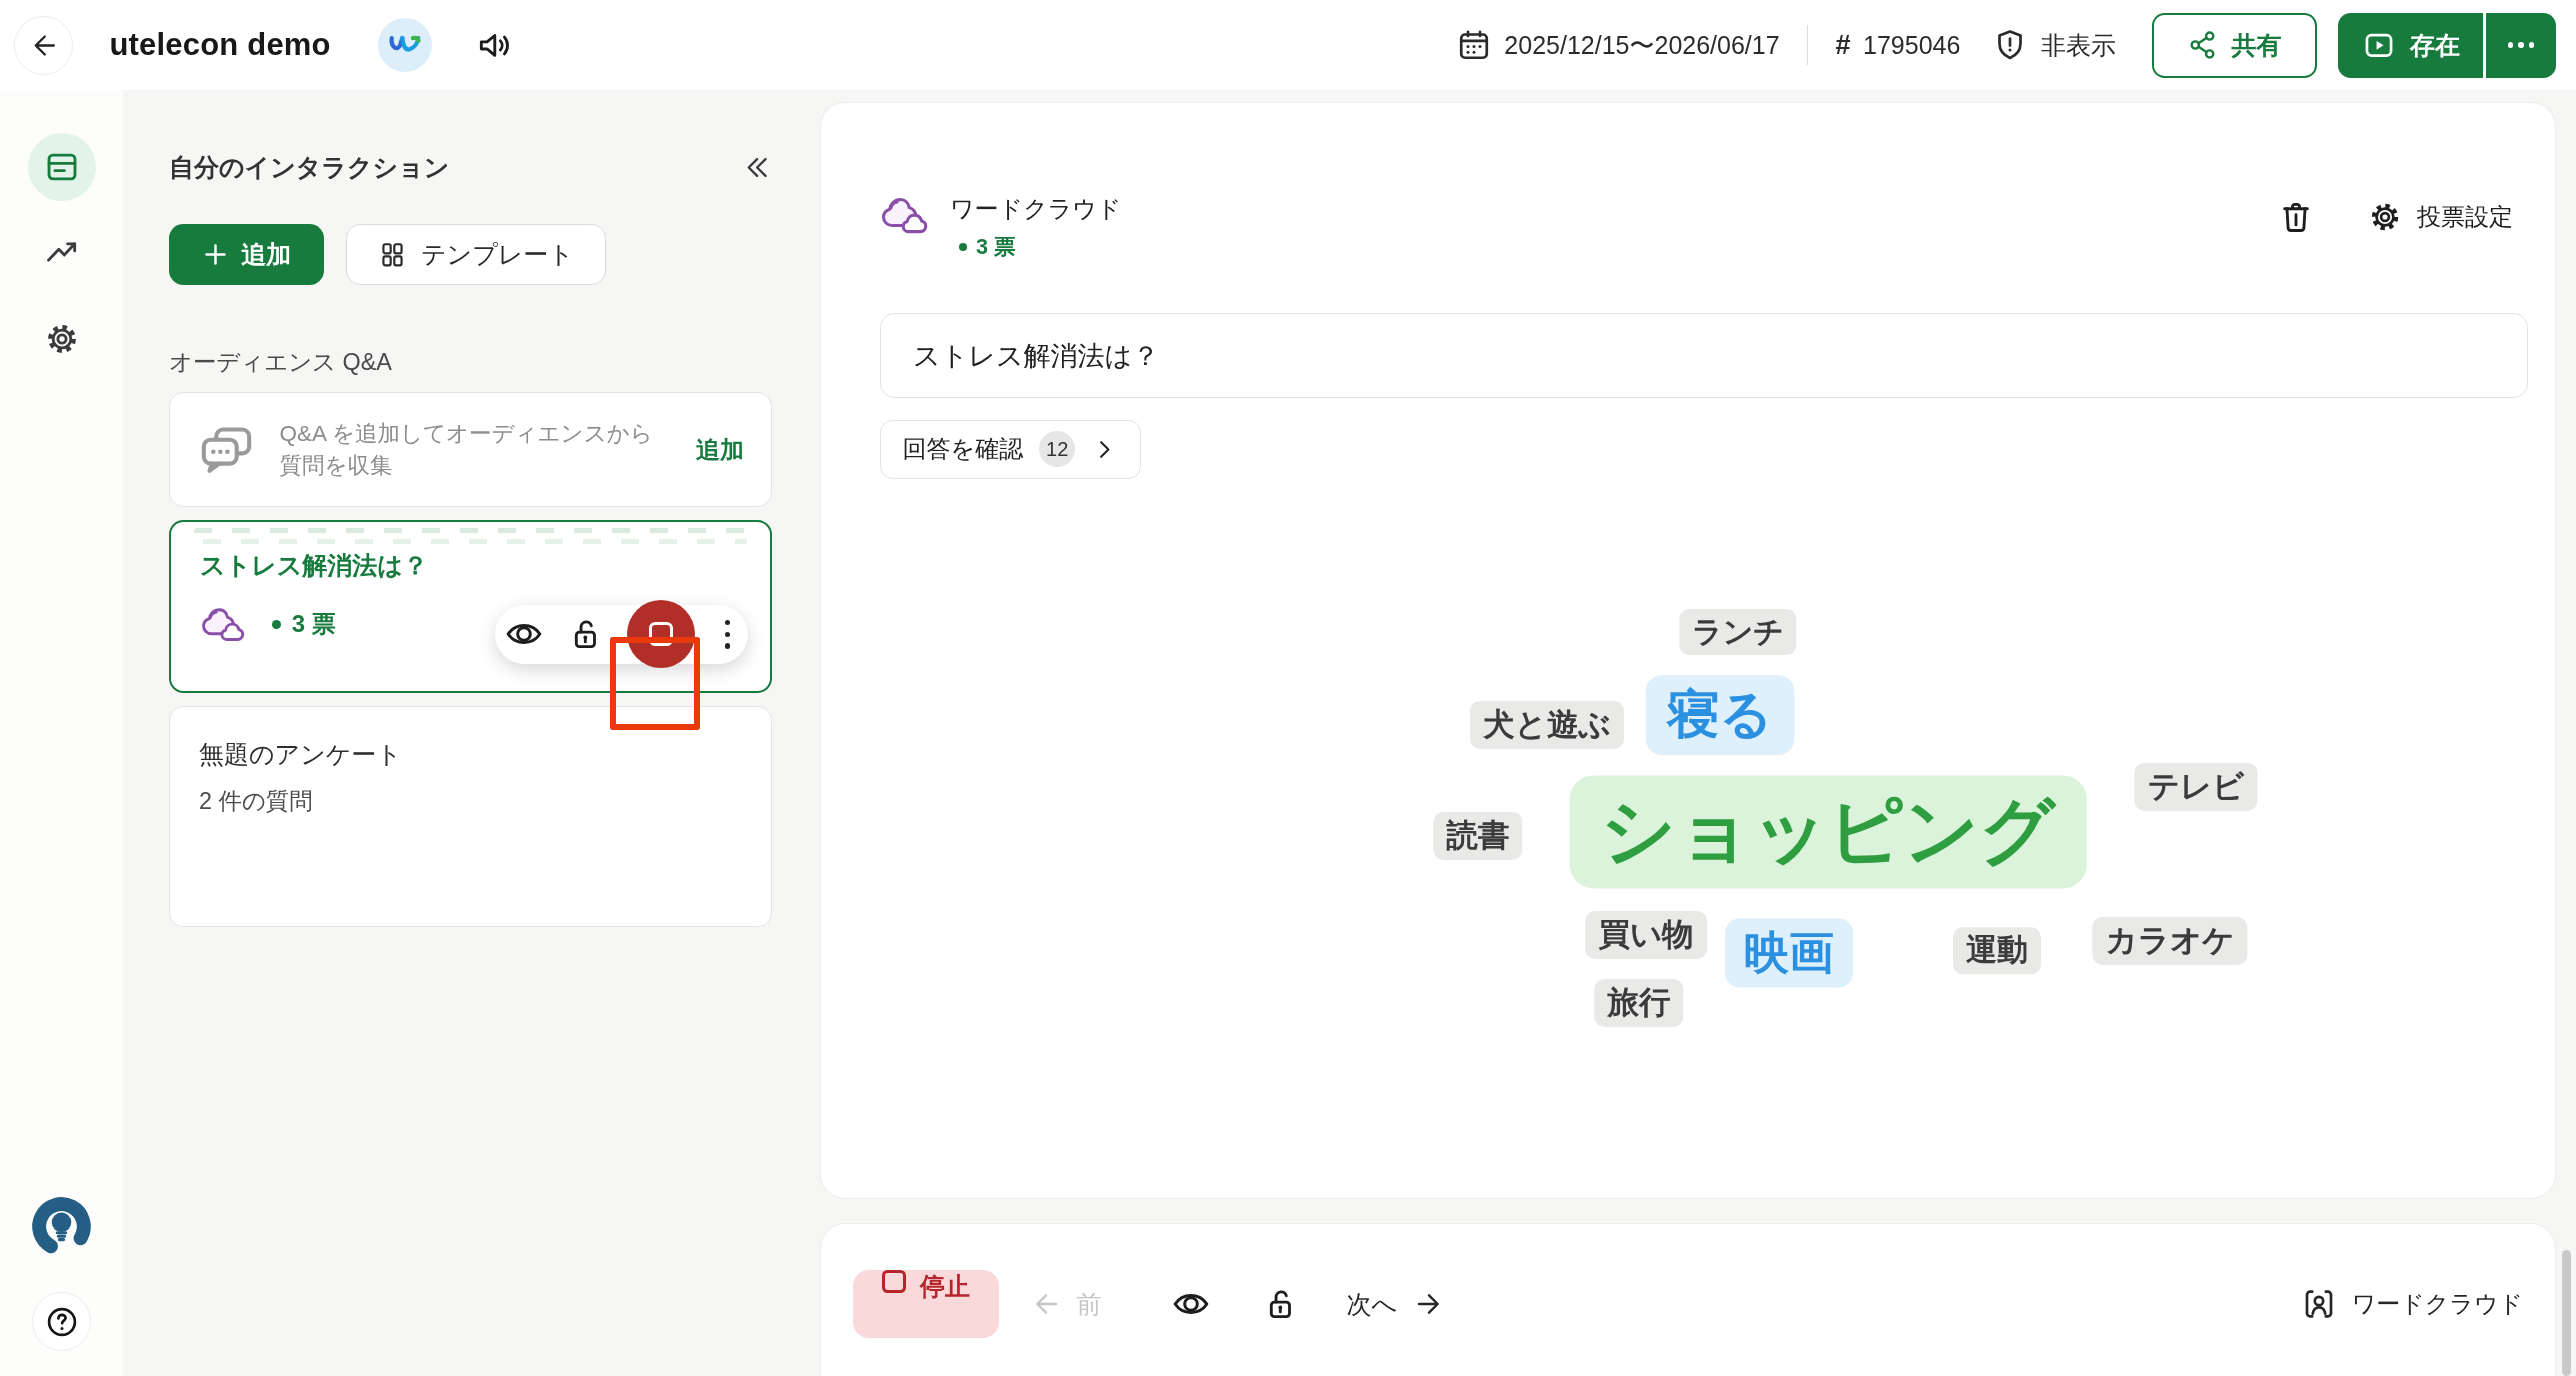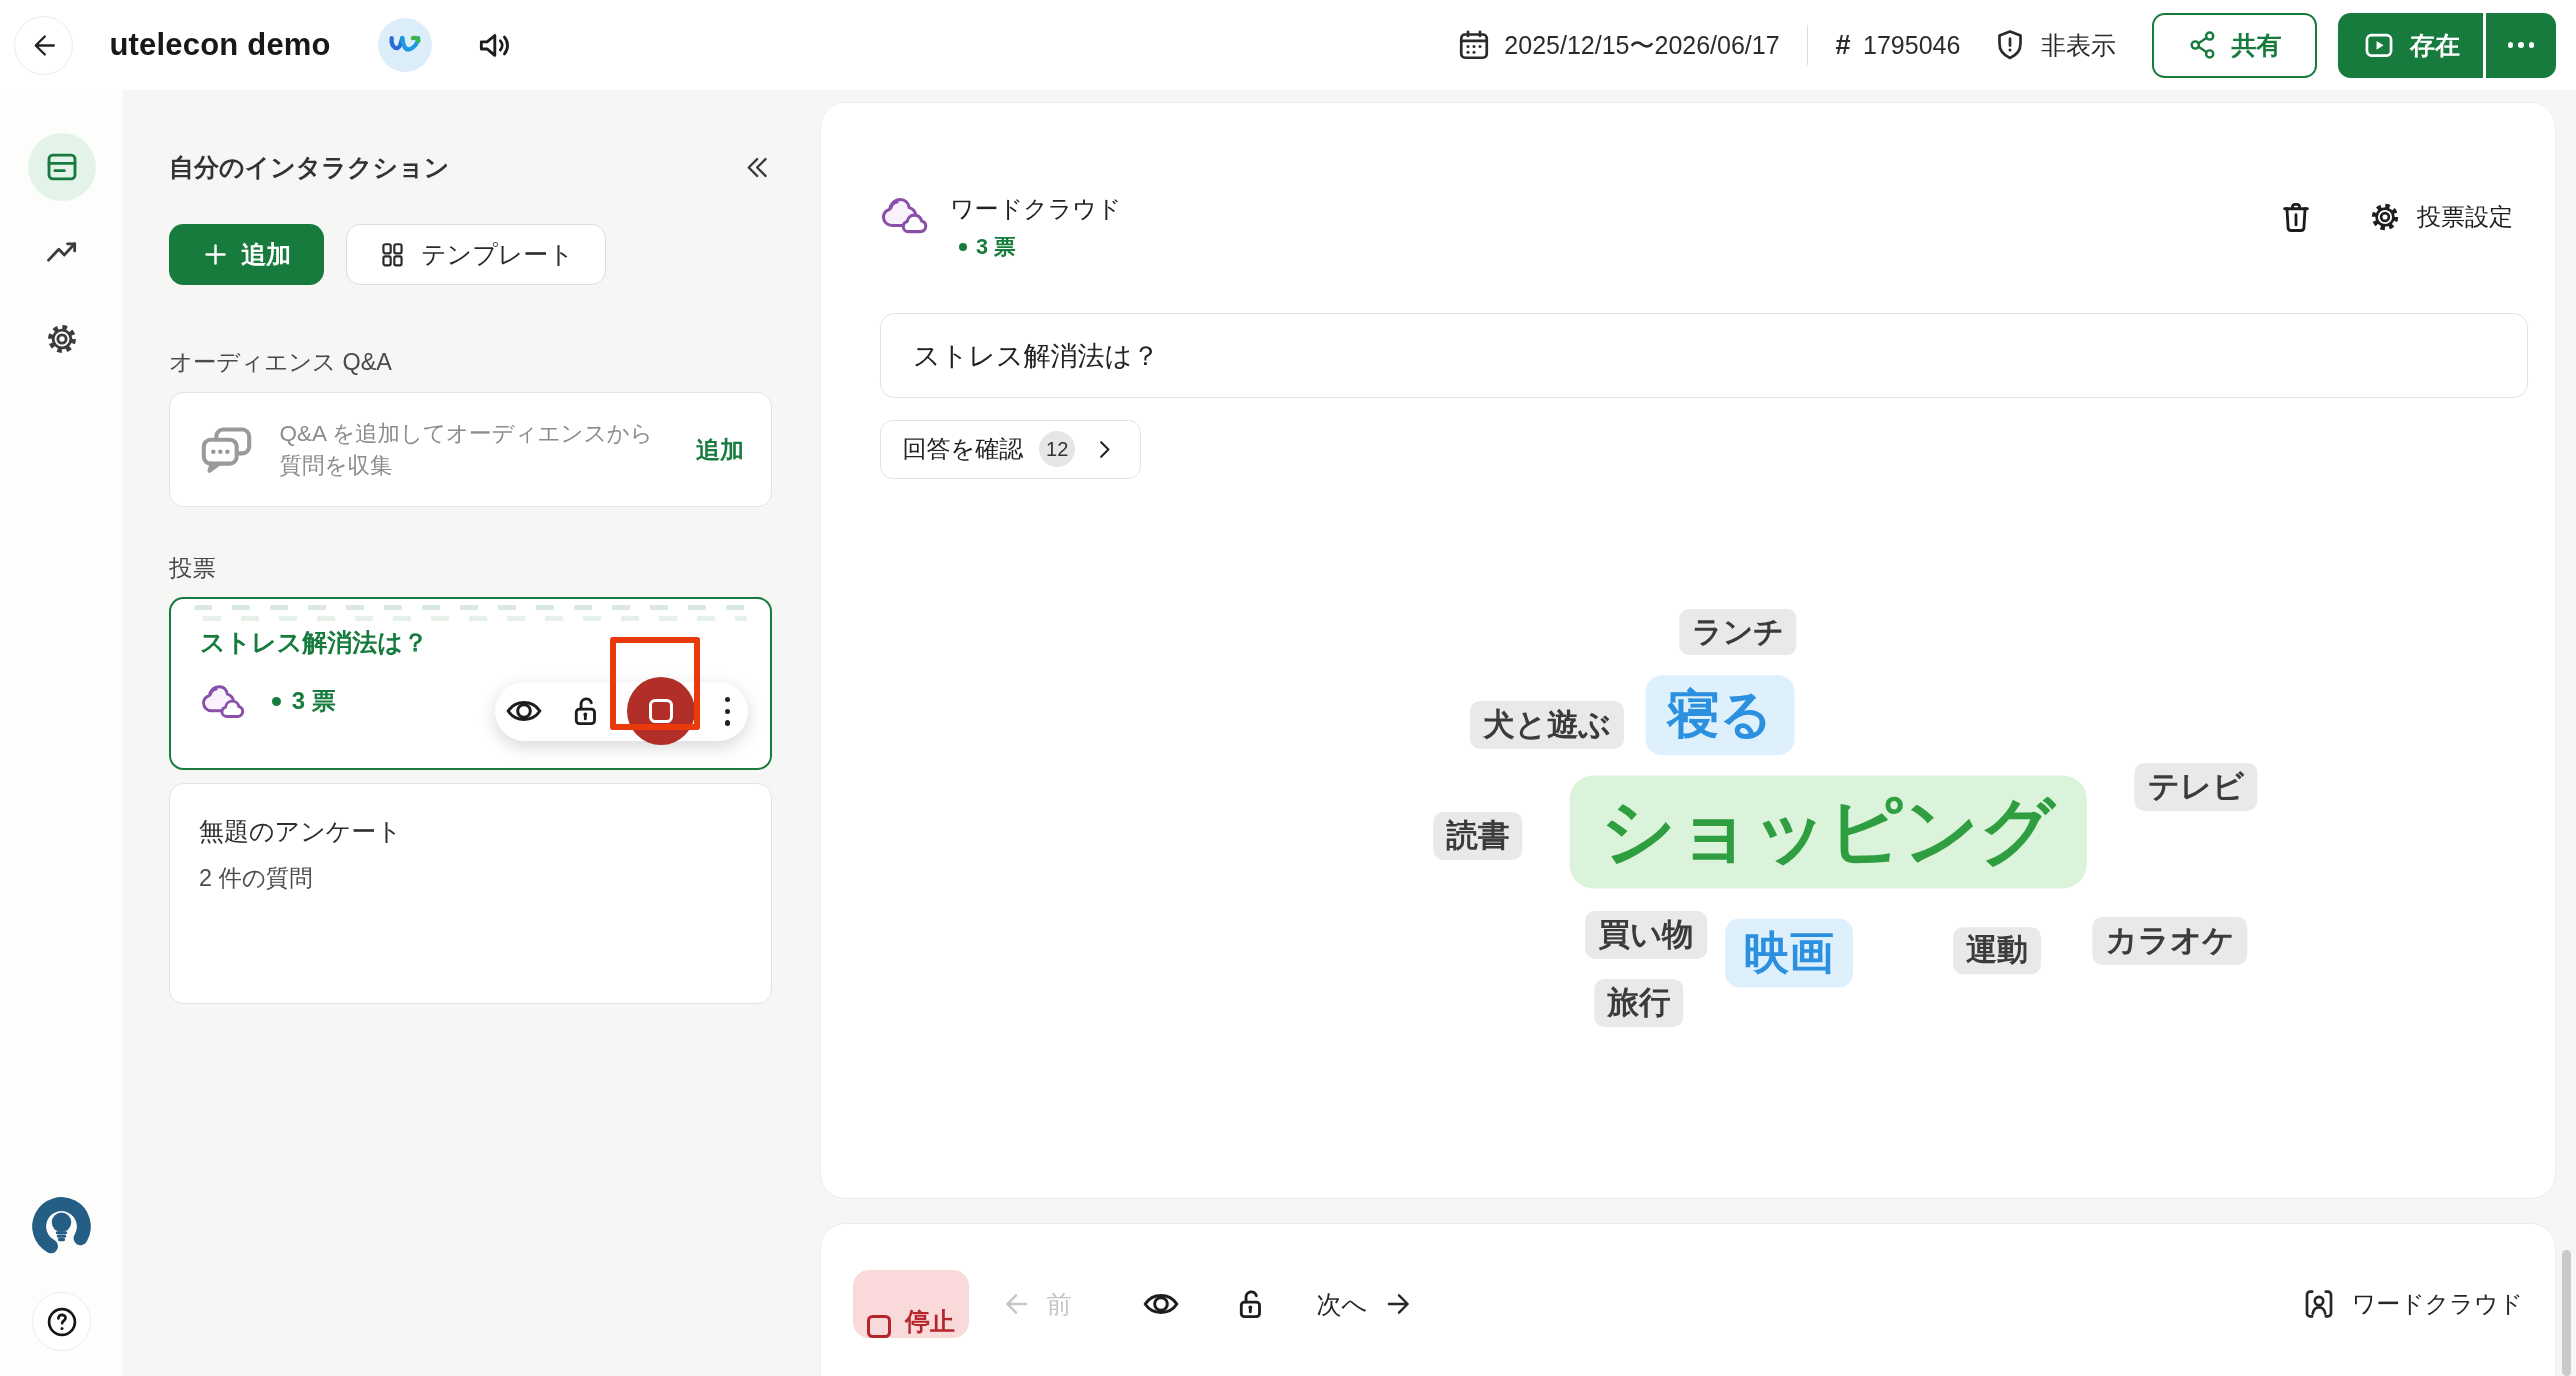--- a/index.html
+++ b/index.html
@@ -140,22 +140,22 @@
   .word{position:absolute;transform:translate(-50%,-50%);white-space:nowrap;line-height:1.25;
     padding:.14em .42em;border-radius:.32em;font-weight:700;}
   .word.gray{background:var(--word-gray-bg);color:var(--word-gray);font-weight:600;}
   .word.blue{background:var(--word-blue-bg);color:var(--word-blue);}
   .word.green{background:var(--word-green-bg);color:var(--word-green);}
 
   
   .footer-card{position:absolute;left:820px;top:1223px;width:1736px;height:180px;background:#fff;
     border:1.3px solid #ececec;border-radius:25px;padding:0 32px;display:flex;align-items:center;}
   .footer-inner{display:flex;align-items:center;width:100%;margin-top:-18px;}
-  .stop-btn{width:116px;height:68px;border:none;border-radius:16px;background:var(--stop-pink);
-    color:var(--stop-text);display:flex;align-items:flex-end;justify-content:center;gap:14.4px;cursor:pointer;
+  .stop-btn{width:146px;height:68px;border:none;border-radius:16px;background:var(--stop-pink);
+    color:var(--stop-text);display:flex;align-items:flex-start;justify-content:center;gap:14.4px;cursor:pointer;
     font-family:inherit;}
   .stop-btn i{width:23.4px;height:23.4px;border:3.6px solid var(--stop-text);border-radius:5.4px;}
   .stop-btn span{font-size:25px;font-weight:700;}
   .nav-prev{display:flex;align-items:center;gap:14.4px;color:#c6c6c6;margin-left:31px;font-size:25px;}
   .fc-eye{margin-left:70px;color:#1d1d1d;cursor:pointer;}
   .fc-lock{margin-left:50px;color:#1d1d1d;cursor:pointer;}
   .nav-next{display:flex;align-items:center;gap:16px;color:#262626;margin-left:47px;font-size:25px;cursor:pointer;}
   .participant{margin-left:auto;display:flex;align-items:center;gap:14.4px;color:#262626;font-size:24px;cursor:pointer;}
 
   .scroll-thumb{position:absolute;right:5.4px;top:1250px;width:9px;height:126px;border-radius:4.5px;background:#c9c9c9;}
@@ -335,21 +335,20 @@
         <path class="st" d="M6.5 18 L5.5 21.2 L9.8 18"></path>
         <circle cx="7.2" cy="12.8" r="1" fill="#9a9a9a"></circle>
           <circle cx="10.3" cy="12.8" r="1" fill="#9a9a9a"></circle>
           <circle cx="13.4" cy="12.8" r="1" fill="#9a9a9a"></circle>
       </svg>
     </span>
     <span class="qa-text">Q&amp;A を追加してオーディエンスから質問を収集</span>
     <span class="qa-add">追加</span>
   </div>
 
-  <div class="section-label polls">投票</div>
 
   <div class="poll-card active-card">
     <div class="poll-title">ストレス解消法は？</div>
     <div class="poll-meta">
       <span>
         <svg width="47" height="41" viewBox="0 0 26 23">
           <path d="M10.8 3.2 c-3.4 0-5.5 2.5-5.7 5 C3.1 8.8 1.8 10.4 1.8 12.3 c0 2.4 2 4.4 4.4 4.4 h7.6 c2.7 0 4.8-2.1 4.8-4.7 0-2.2-1.4-4-3.4-4.6 C14.7 4.9 13 3.2 10.8 3.2 Z" fill="#f9f1fc" stroke="#8a4fa8" stroke-width="1.6" stroke-linejoin="round"></path>
           <path d="M5.8 7.6 c.3-1.6 1.6-2.8 3.2-3" fill="none" stroke="#8a4fa8" stroke-width="1.4" stroke-linecap="round"></path>
           <path d="M14.2 14.6 c.2-1.9 1.8-3.3 3.7-3.3 1.9 0 3.4 1.3 3.7 3.1 1.3.3 2.2 1.4 2.2 2.7 0 1.5-1.3 2.8-2.8 2.8 h-6.3 c-1.4 0-2.6-1.2-2.6-2.6 0-1.4 .9-2.4 2.1-2.7 Z" fill="#fff" stroke="#8a4fa8" stroke-width="1.6" stroke-linejoin="round"></path>
         </svg>

